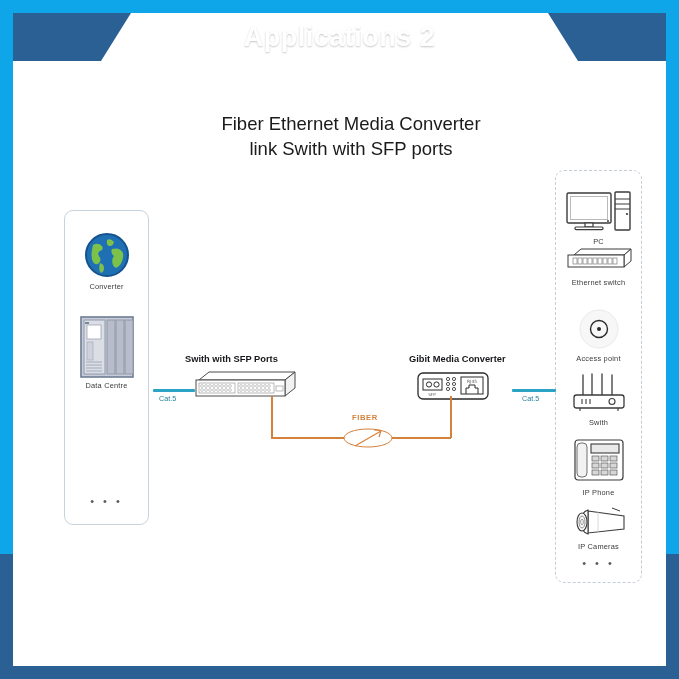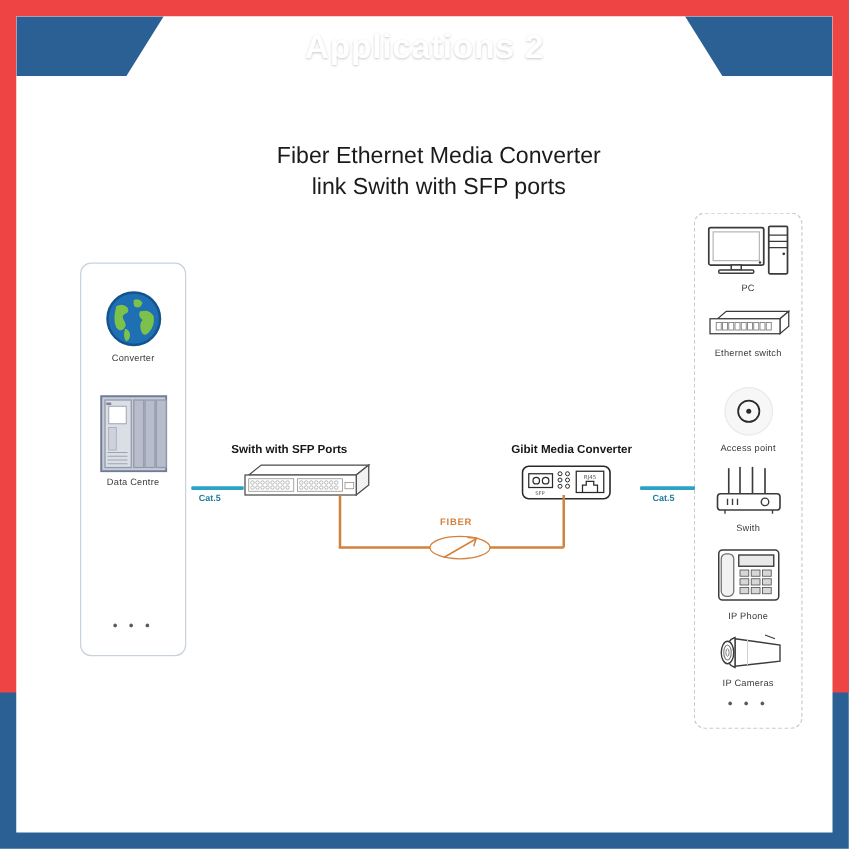--- a/index.html
+++ b/index.html
@@ -4,21 +4,21 @@
 <style>
   html,body{margin:0;padding:0;}
   body{
     width:679px;height:679px;
     background:#2b6094;
     font-family:"Liberation Sans", sans-serif;
     overflow:hidden;
   }
   .frame{
     position:absolute;left:0;top:0;width:679px;height:554px;
-    background:#ef4444;
+    background:#0ea5e9;
   }
   .page{
     position:absolute;left:13px;top:13px;
     width:653px;height:653px;
     background:#ffffff;
   }
   
   .banner{
     position:absolute;left:0;top:0;width:653px;height:48px;
   }
@@ -65,21 +65,21 @@
     color:#5a5a5a;font-size:11px;letter-spacing:3px;line-height:8px;
   }
 
   
   .node{position:absolute;width:100%;}
   .node .art{display:flex;justify-content:center;align-items:flex-end;}
   .node .cap{margin-top:3px;}
 
   
   .cat5-line{position:absolute;height:3px;background:#2ba3c4;border-radius:1px;}
-  .cat5-label{position:absolute;font-size:7.2px;font-weight:bold;color:#1f7f9c;}
+  .cat5-label{position:absolute;font-size:7.2px;font-weight:normal;color:#1f7f9c;}
   .fiber-line{position:absolute;background:#d4813c;}
   .fiber-label{
     position:absolute;font-size:7.6px;font-weight:bold;color:#d4813c;
     letter-spacing:.6px;
   }
   .dev-label{
     position:absolute;font-size:9.3px;font-weight:bold;color:#15171a;
     white-space:nowrap;
   }
 </style>
@@ -135,21 +135,21 @@
         </div>
         <div class="cap">Data Centre</div>
       </div>
 
 
       <div class="dots" style="top:286px;">• • •</div>
     </div>
 
     <div class="panel-right">
 
-      <div class="node" style="top:8px;">
+      <div class="node" style="top:19px;">
         <div class="art">
           <svg width="66" height="44" viewBox="0 0 66 44">
             <rect x="1" y="3" width="44" height="30" rx="1.5" fill="#fff" stroke="#3b3b3b" stroke-width="1.4"></rect>
             <rect x="4.5" y="6.5" width="37" height="23" fill="#fff" stroke="#b9b9b9" stroke-width="1"></rect>
             <rect x="19" y="33" width="8" height="4" fill="#fff" stroke="#3b3b3b" stroke-width="1.2"></rect>
             <rect x="9" y="37" width="28" height="2.6" rx="1" fill="#fff" stroke="#3b3b3b" stroke-width="1.2"></rect>
             <circle cx="42" cy="31" r="1" fill="#3b3b3b"></circle>
             <rect x="49" y="2" width="15" height="38" rx="1" fill="#fff" stroke="#3b3b3b" stroke-width="1.4"></rect>
             <line x1="49" y1="9" x2="64" y2="9" stroke="#3b3b3b" stroke-width="1"></line>
             <line x1="49" y1="14" x2="64" y2="14" stroke="#3b3b3b" stroke-width="1"></line>

